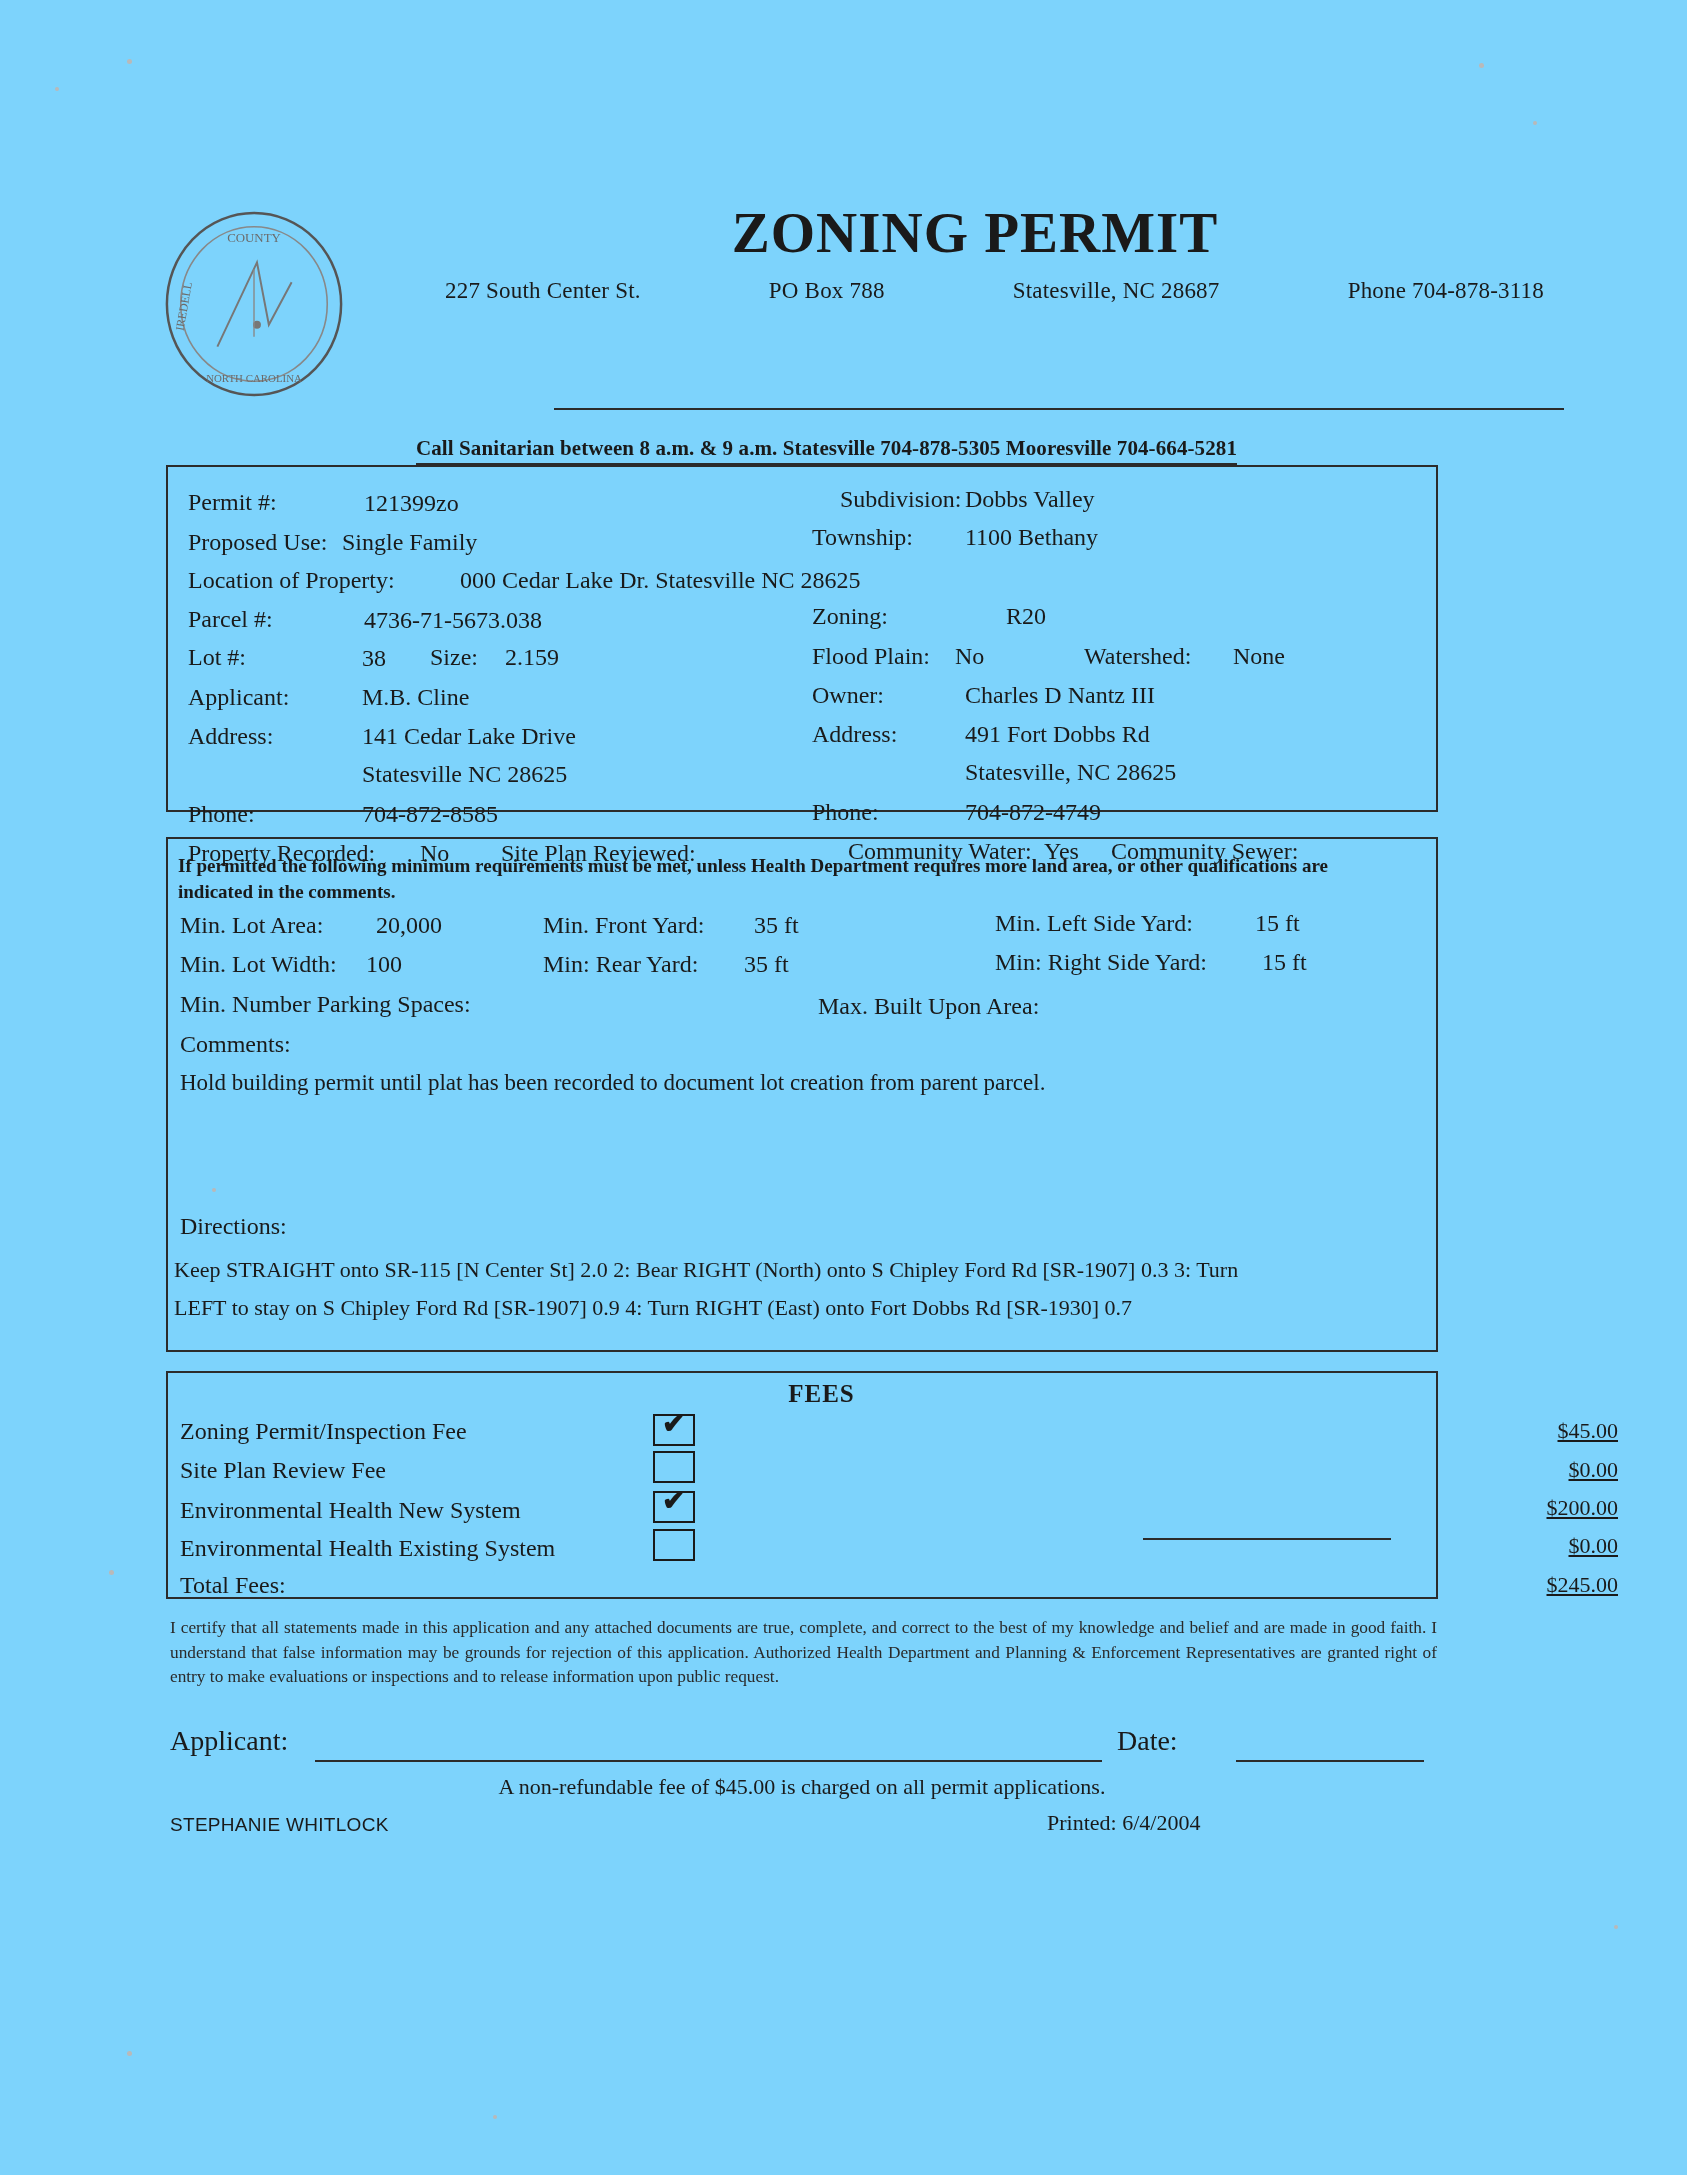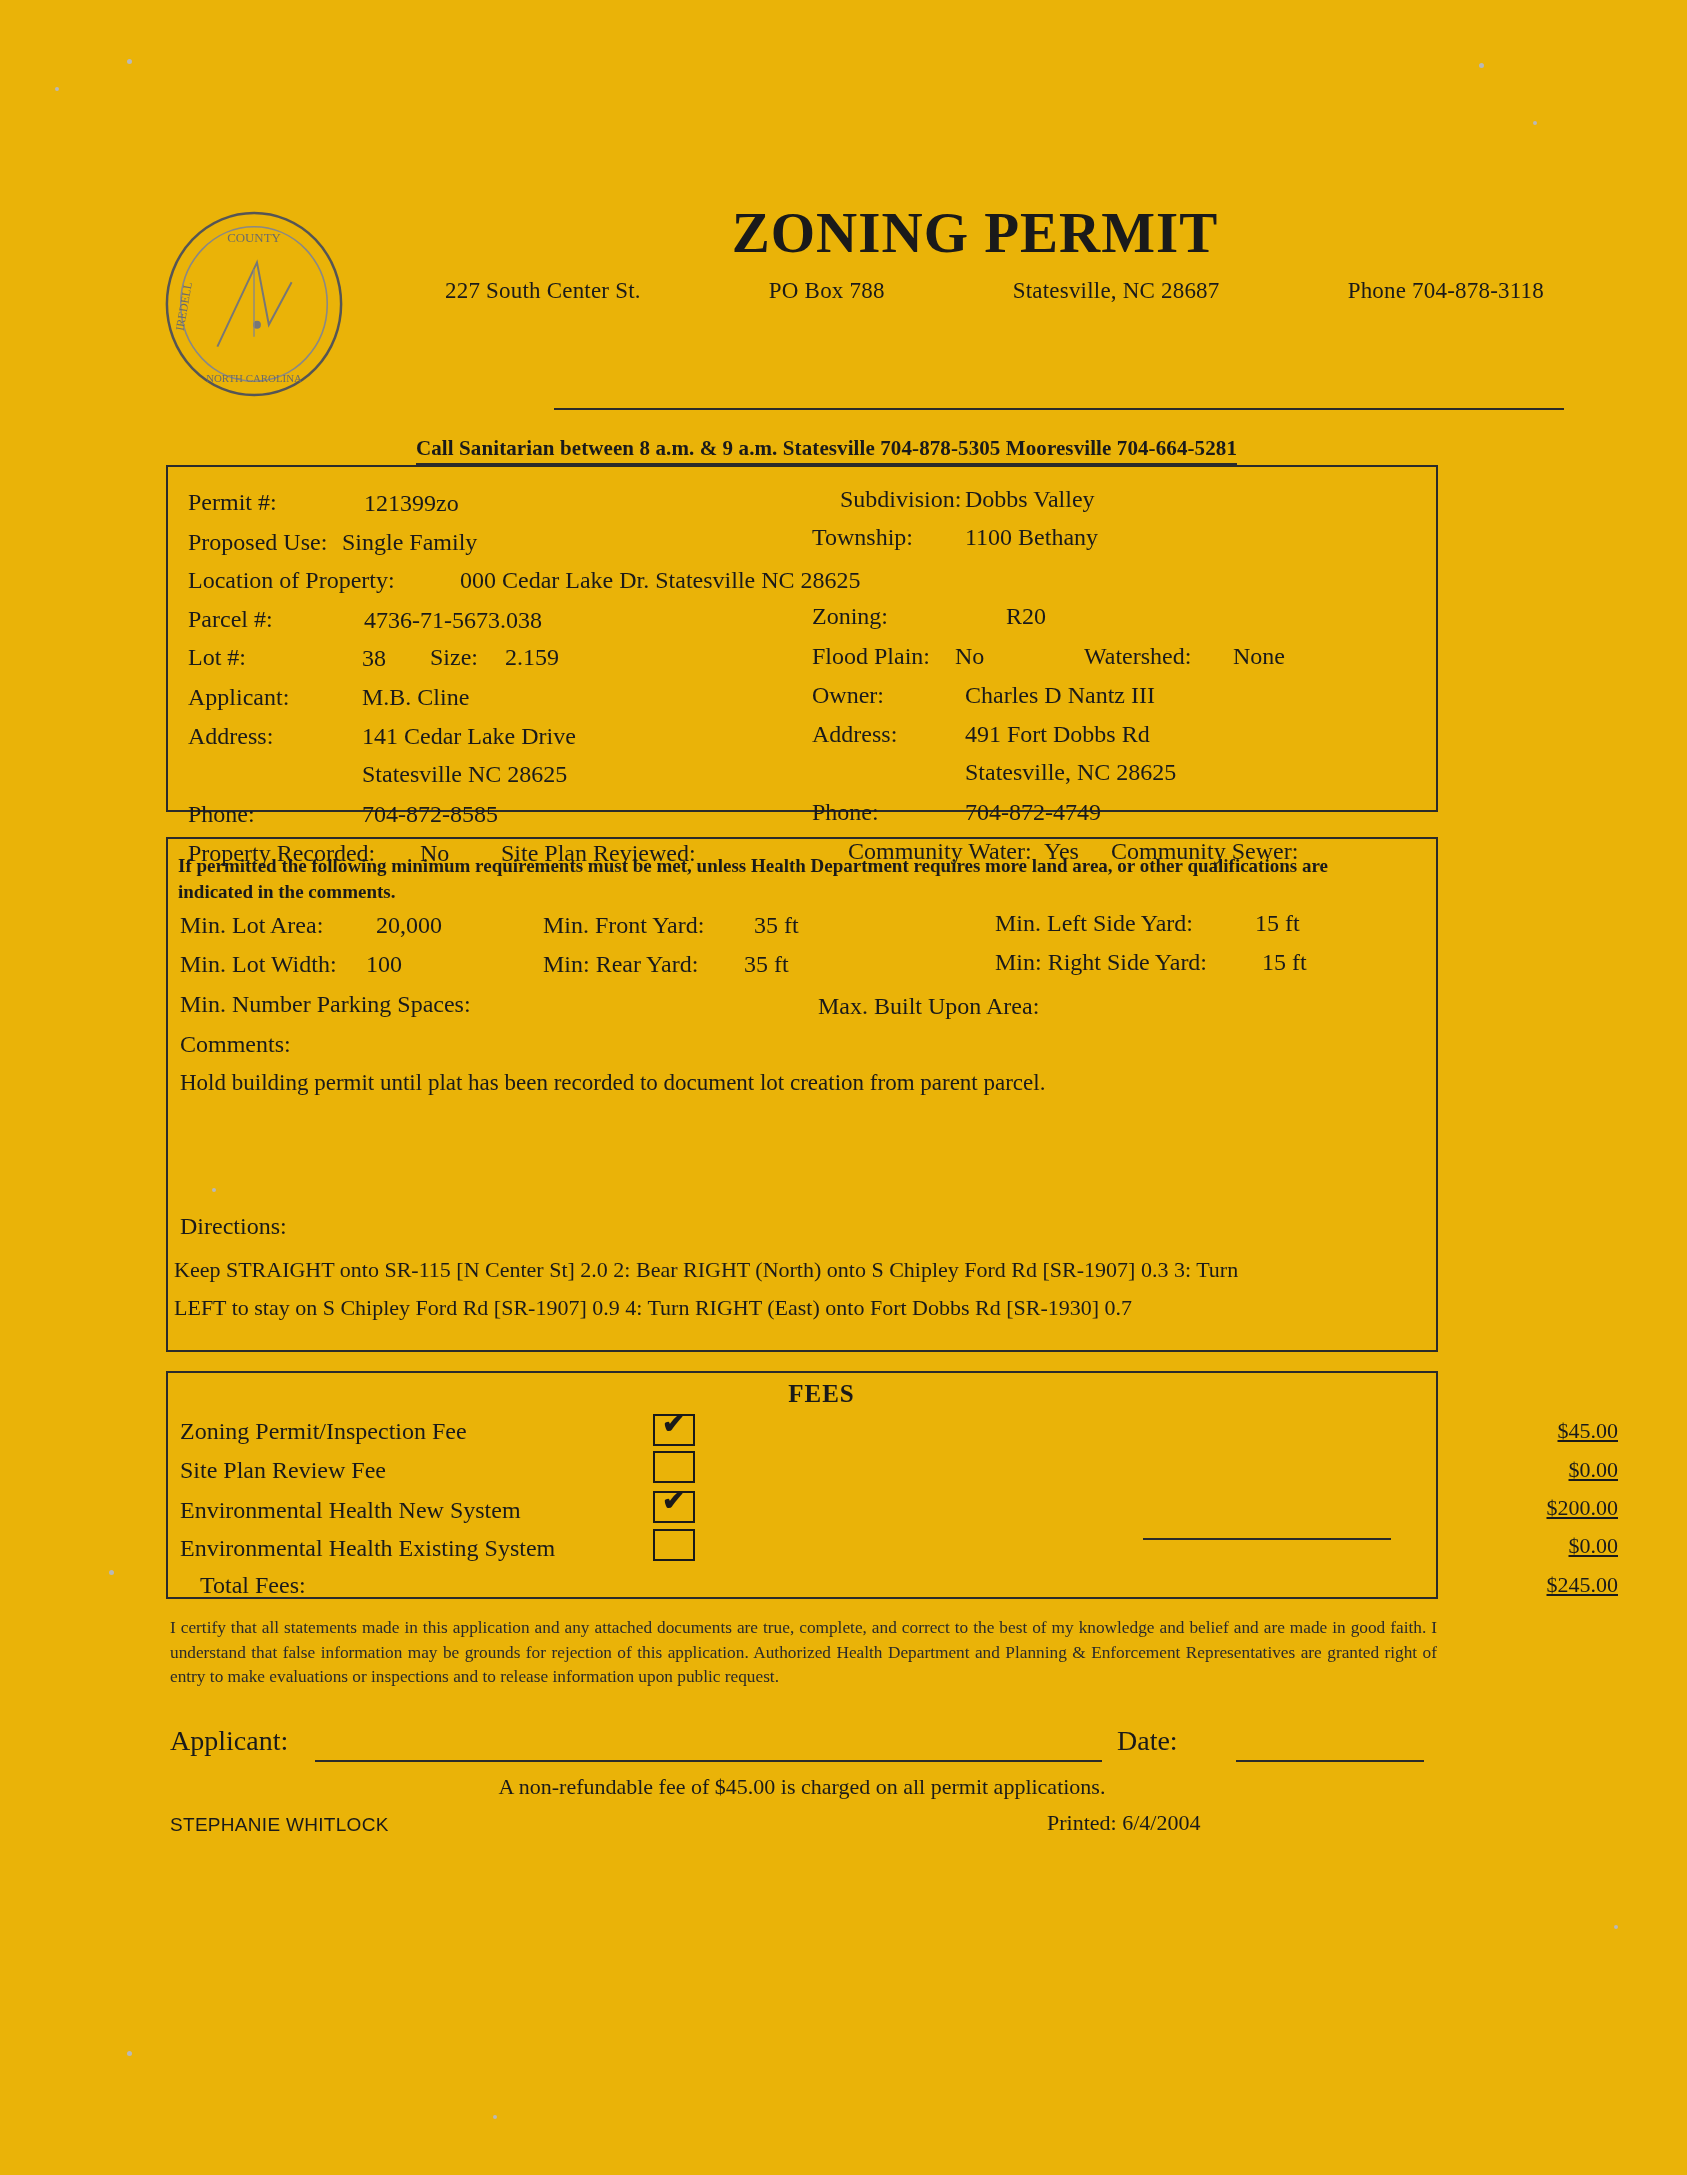--- a/index.html
+++ b/index.html
@@ -11,21 +11,21 @@
     width: 1687px;
     height: 2175px;
     position: relative;
     font-family: "Liberation Serif", serif;
     color: #1a1a1a;
     overflow: hidden;
   }
   .page {
     position: absolute;
     inset: 0;
-    background: #eab308;
+    background: #7dd3fc;
   }
   
   .speck {
     position: absolute;
     background: #b9b9b9;
     border-radius: 50%;
   }
 
   
   .header {
@@ -370,21 +370,21 @@
   <div class="chk" style="left:653px;top:1491px;">
     <span>✔</span>
   </div>
   <div class="fee-amt" style="top:1495px;">$200.00</div>
 
   <div class="fee-label" style="top:1535px;">Environmental Health Existing System</div>
   <div class="chk" style="left:653px;top:1529px;"></div>
   <div class="fee-amt" style="top:1533px;">$0.00</div>
 
   <div class="fee-rule"></div>
-  <div class="fee-label" style="top:1572px;margin-left:20px;">Total Fees:</div>
+  <div class="fee-label" style="top:1572px;">Total Fees:</div>
   <div class="fee-amt" style="top:1572px;">$245.00</div>
 
   <div class="certify">I certify that all statements made in this application and any attached documents are true, complete, and correct to the best of my knowledge and belief and are made in good faith. I understand that false information may be grounds for rejection of this application. Authorized Health Department and Planning &amp; Enforcement Representatives are granted right of entry to make evaluations or inspections and to release information upon public request.</div>
 
   <div class="sig-applicant">Applicant:</div>
   <div class="sig-line-1"></div>
   <div class="sig-date">Date:</div>
   <div class="sig-line-2"></div>
 
   <div class="nonref">A non-refundable fee of $45.00 is charged on all permit applications.</div>

